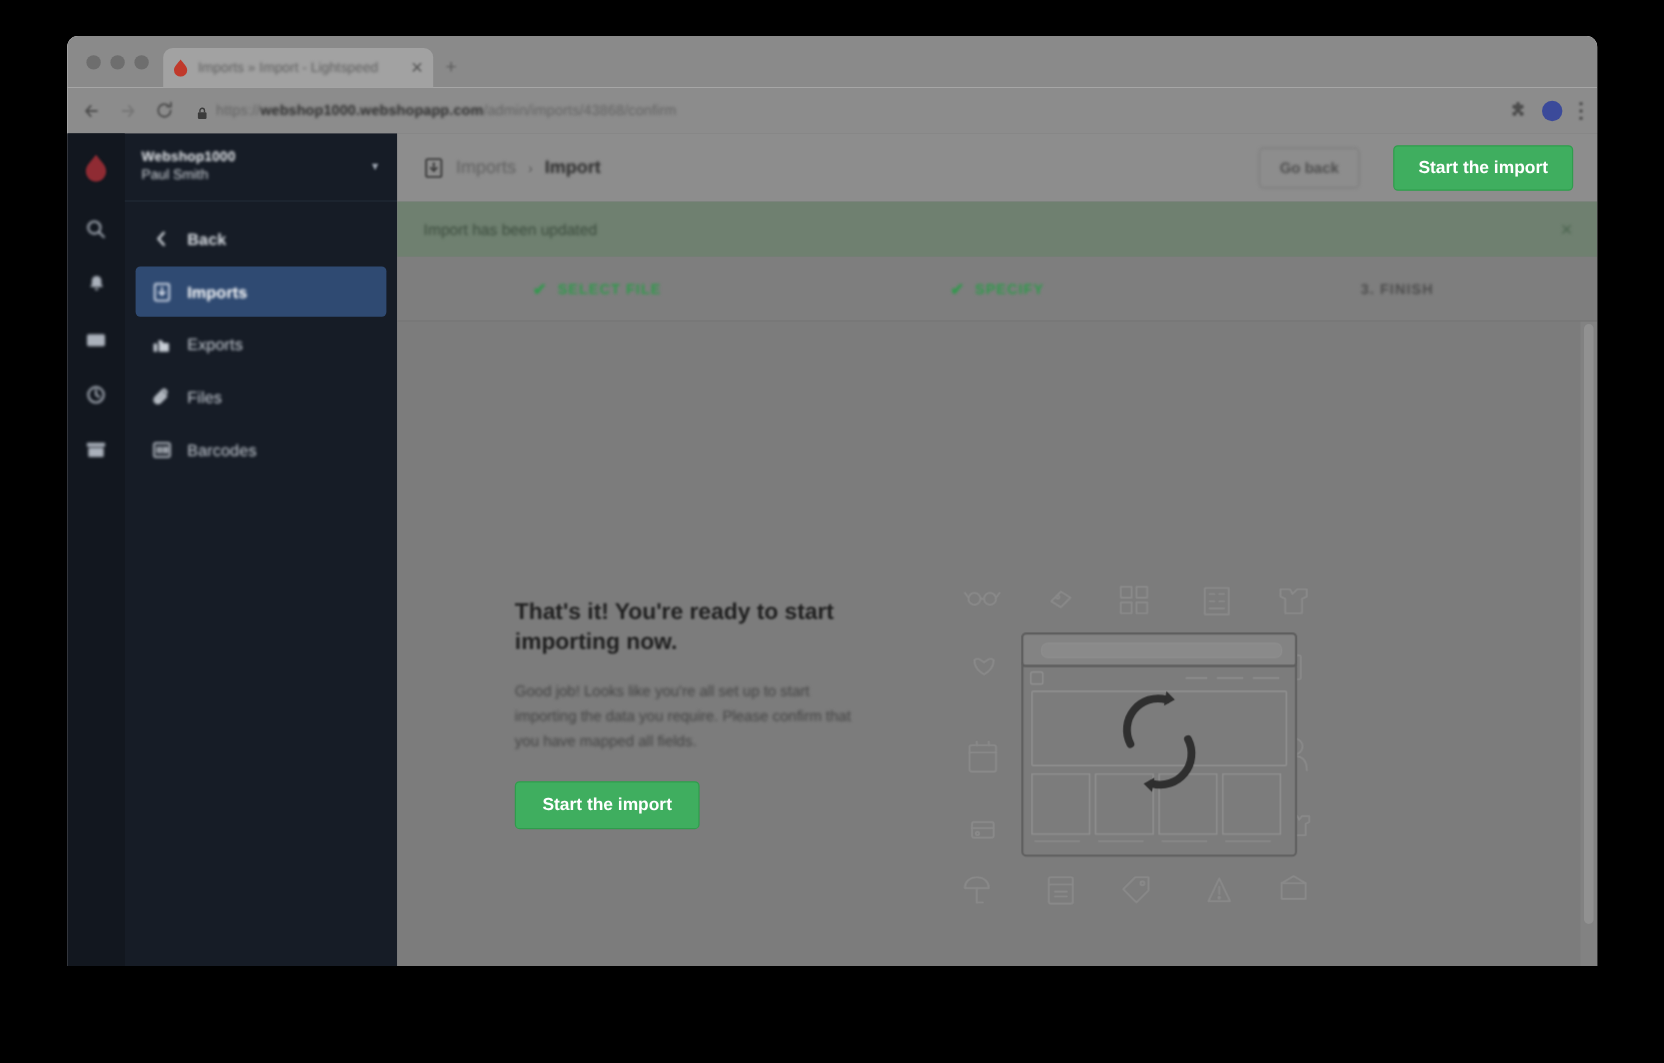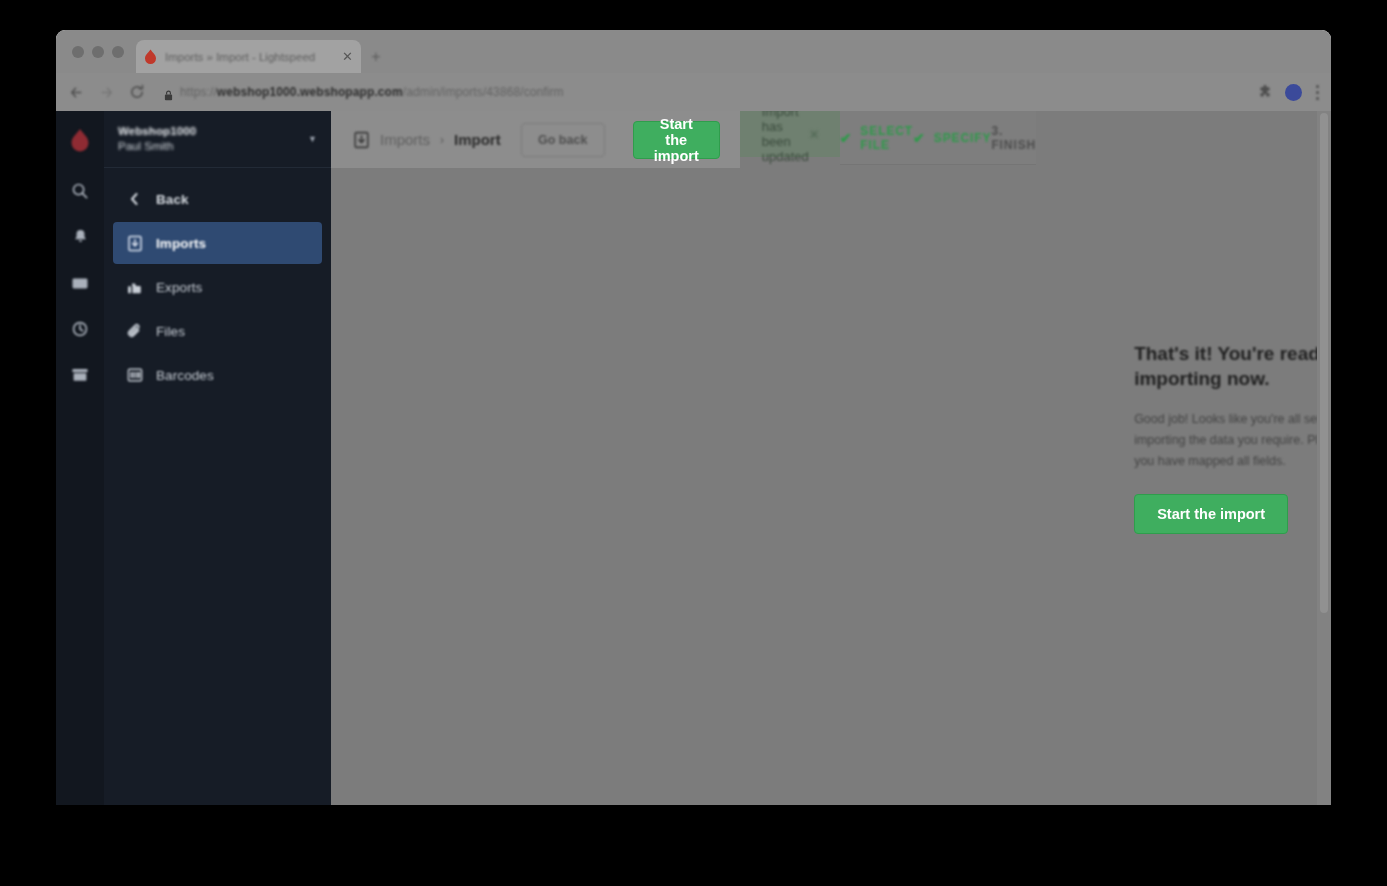--- a/index.html
+++ b/index.html
@@ -222,21 +222,21 @@
   .nav-row.active {
     background: #2f4a72;
     color: #ffffff;
   }
   .nav-row.active .nav-lbl { font-weight: bold; color: #fff; }
 
   
   .content {
     flex: 1 1 auto;
     display: flex;
-    flex-direction: row;
+    flex-direction: column;
     background: #7c7c7c;
     position: relative;
     overflow: hidden;
   }
 
   .page-header {
     height: 57px;
     flex: 0 0 57px;
     background: #8d8d8d;
     display: flex;

